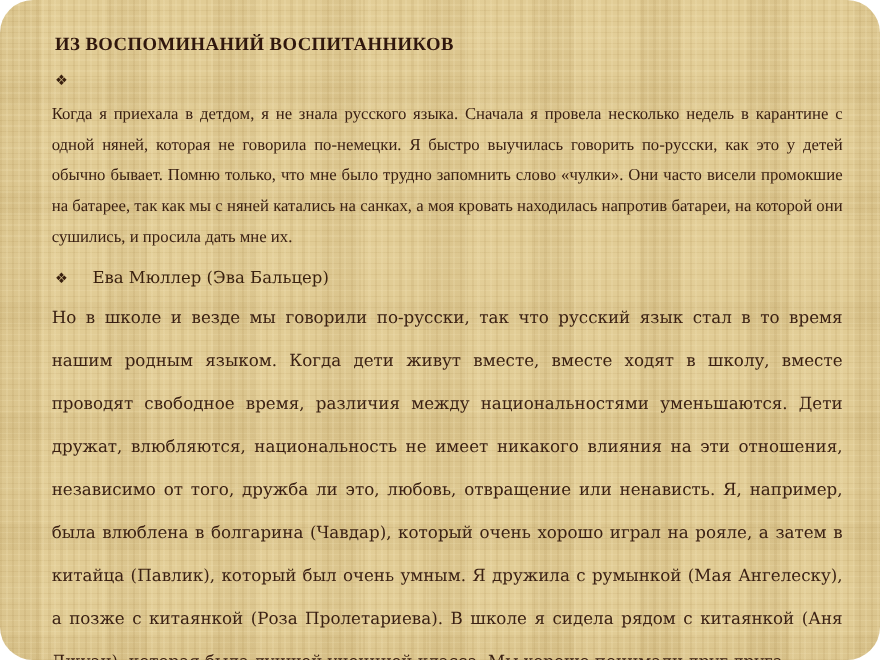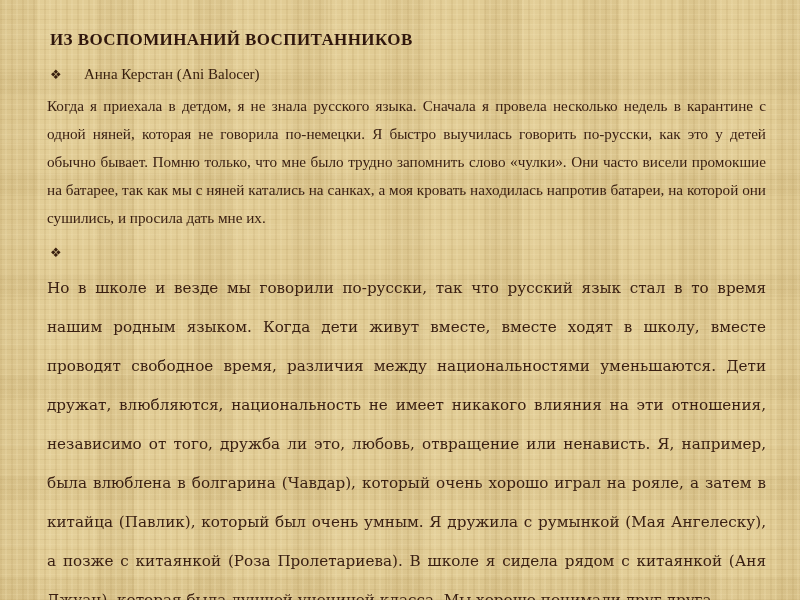--- a/index.html
+++ b/index.html
@@ -30,20 +30,21 @@
         rgba(0,0,0,0) 6px, rgba(0,0,0,0) 10px),
       repeating-linear-gradient(90deg,
         rgba(146,112,52,0.07) 0px, rgba(146,112,52,0.07) 37px,
         rgba(235,216,166,0.12) 37px, rgba(235,216,166,0.12) 61px,
         rgba(0,0,0,0) 61px, rgba(0,0,0,0) 97px),
       repeating-linear-gradient(0deg,
         rgba(146,112,52,0.06) 0px, rgba(146,112,52,0.06) 23px,
         rgba(0,0,0,0) 23px, rgba(0,0,0,0) 53px,
         rgba(240,224,178,0.10) 53px, rgba(240,224,178,0.10) 71px,
         rgba(0,0,0,0) 71px, rgba(0,0,0,0) 101px);
+    border-radius: 30px;
   }
   .title {
     margin: 0 0 16px 3px;
     font-family: "Liberation Serif", serif;
     font-size: 17px;
     font-weight: bold;
     letter-spacing: 0.4px;
     color: #30170d;
   }
   .bullet-row {
@@ -74,24 +75,24 @@
 </style>
 </head>
 <body>
 
 <div class="slide">
 
   <h1 class="title">ИЗ ВОСПОМИНАНИЙ ВОСПИТАННИКОВ</h1>
 
   <div class="bullet-row">
     <span class="bullet-marker">❖</span>
-    <span class="bullet-heading font-times">Анна Керстан (Ani Balocer)</span>
   </div>
 
   <p class="para para-1 font-times">Когда я приехала в детдом, я не знала русского языка. Сначала я провела несколько недель в карантине с одной няней, которая не говорила по-немецки. Я быстро выучилась говорить по-русски, как это у детей обычно бывает. Помню только, что мне было трудно запомнить слово «чулки». Они часто висели промокшие на батарее, так как мы с няней катались на санках, а моя кровать находилась напротив батареи, на которой они сушились, и просила дать мне их.</p>
 
   <div class="bullet-row">
     <span class="bullet-marker">❖</span>
+    <span class="bullet-heading font-antiqua">Ева Мюллер (Эва Бальцер)</span>
   </div>
 
   <p class="para para-2 font-antiqua">Но в школе и везде мы говорили по-русски, так что русский язык стал в то время нашим родным языком. Когда дети живут вместе, вместе ходят в школу, вместе проводят свободное время, различия между национальностями уменьшаются. Дети дружат, влюбляются, национальность не имеет никакого влияния на эти отношения, независимо от того, дружба ли это, любовь, отвращение или ненависть. Я, например, была влюблена в болгарина (Чавдар), который очень хорошо играл на рояле, а затем в китайца (Павлик), который был очень умным. Я дружила с румынкой (Мая Ангелеску), а позже с китаянкой (Роза Пролетариева). В школе я сидела рядом с китаянкой (Аня Джуан), которая была лучшей ученицей класса. Мы хорошо понимали друг друга.</p>
 
 </div>
 
 </body></html>

